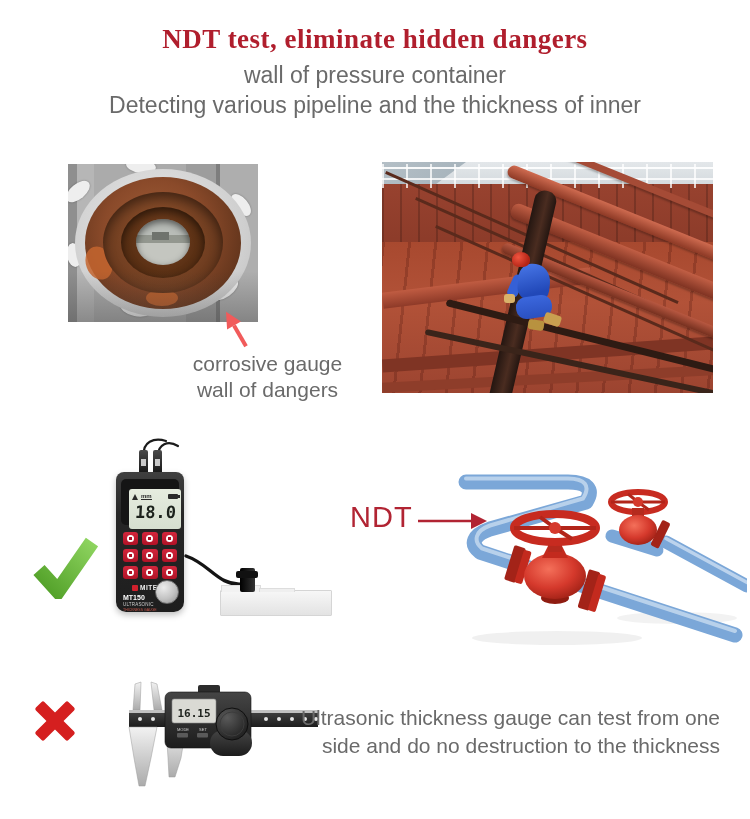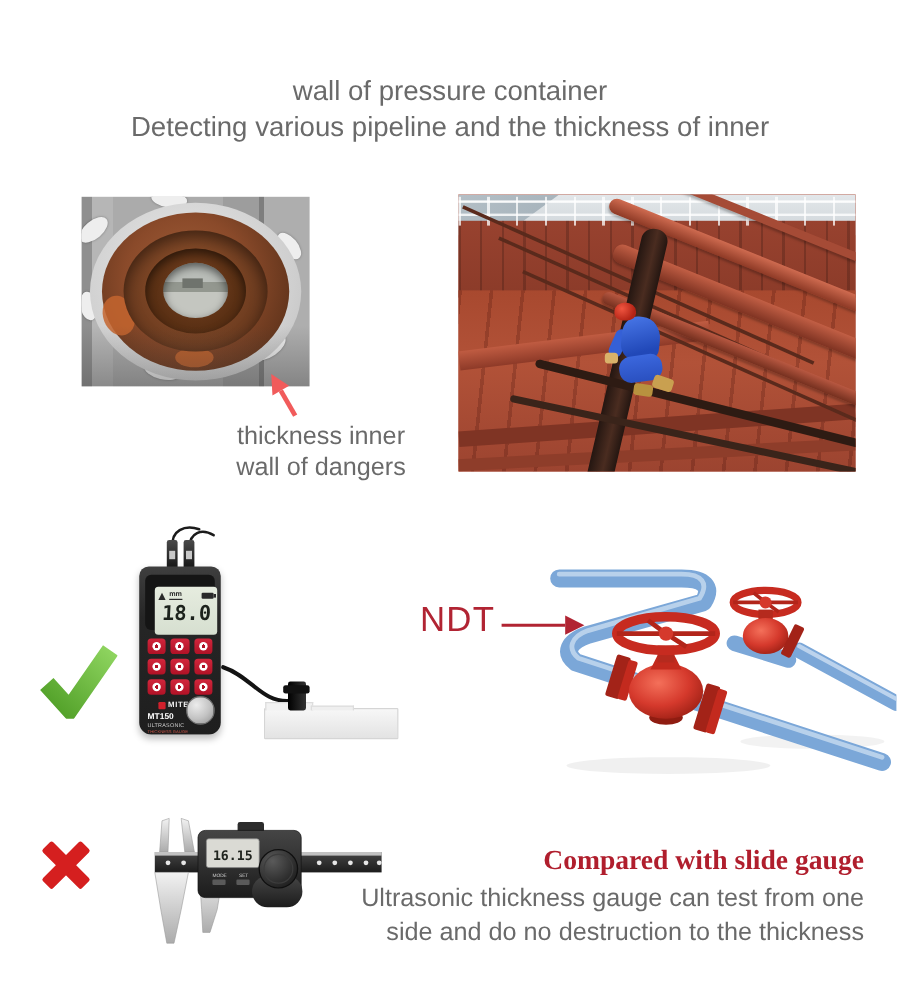--- a/index.html
+++ b/index.html
@@ -120,20 +120,21 @@
   .compare-block{position:absolute;left:298px;top:704px;width:422px;text-align:right;}
   .compare-heading{font:bold 23px "Liberation Serif",serif;color:#b01e2d;margin:0 0 5px 0;}
   .compare-body{font:21px "Liberation Sans",sans-serif;color:#6a6a6a;line-height:28px;}
   .compare-body span{display:block;}
 </style>
 </head>
 <body>
 
 <div class="page">
 
+  <h1 class="title">NDT test, eliminate hidden dangers</h1>
   <div class="subtitle">
     <span>wall of pressure container</span>
     <span>Detecting various pipeline and the thickness of inner</span>
   </div>
 
   <div class="photo-pipe">
     <div class="chip" style="left:-4px;top:20px;width:28px;height:15px;transform:rotate(-40deg);"></div>
     <div class="chip" style="left:58px;top:-5px;width:30px;height:14px;transform:rotate(8deg);"></div>
     <div class="chip" style="left:160px;top:34px;width:26px;height:14px;transform:rotate(50deg);"></div>
     <div class="chip" style="left:142px;top:118px;width:30px;height:15px;transform:rotate(-35deg);"></div>
@@ -149,21 +150,21 @@
   </div>
 
   <svg class="abs" style="left:212px;top:303px;" width="48" height="52" viewBox="0 0 48 52">
     <g transform="rotate(-120 24 26)" fill="#f15b5b" stroke="#f15b5b">
       <line x1="4" y1="26" x2="28" y2="26" stroke-width="4"></line>
       <polygon points="28,18 44,26 28,34" stroke="none"></polygon>
     </g>
   </svg>
 
   <div class="pipe-caption">
-    <span>thickness inner</span>
+    <span>corrosive gauge</span>
     <span>wall of dangers</span>
   </div>
 
   <div class="photo-worker">
     <div class="w-sky"></div>
     <div class="w-water"></div>
     <div class="w-super"></div>
     <div class="w-rail"></div>
     <div class="w-deck"></div>
     <div class="w-beam" style="left:0;top:118px;width:210px;height:16px;transform:rotate(-7deg);"></div>
@@ -329,20 +330,19 @@
     <text x="68" y="37" text-anchor="middle" font-family="DejaVu Sans Mono, monospace" font-size="11" font-weight="bold" fill="#20241f">16.15</text>
     <text x="57" y="51" text-anchor="middle" font-family="Liberation Sans, sans-serif" font-size="4" fill="#cfcfcf">MODE</text>
     <text x="77" y="51" text-anchor="middle" font-family="Liberation Sans, sans-serif" font-size="4" fill="#cfcfcf">SET</text>
     <rect x="51" y="53" width="11" height="4.5" rx="1" fill="#5a5a5a"></rect>
     <rect x="71" y="53" width="11" height="4.5" rx="1" fill="#5a5a5a"></rect>
     <circle cx="106" cy="44" r="16" fill="url(#tg)" stroke="#0f0f0f"></circle>
     <circle cx="106" cy="44" r="12" fill="none" stroke="#3c3c3c"></circle>
   </svg>
 
   <div class="compare-block">
-    <h2 class="compare-heading">Compared with slide gauge</h2>
     <div class="compare-body">
       <span>Ultrasonic thickness gauge can test from one</span>
       <span>side and do no destruction to the thickness</span>
     </div>
   </div>
 
 </div>
 
 </body></html>

